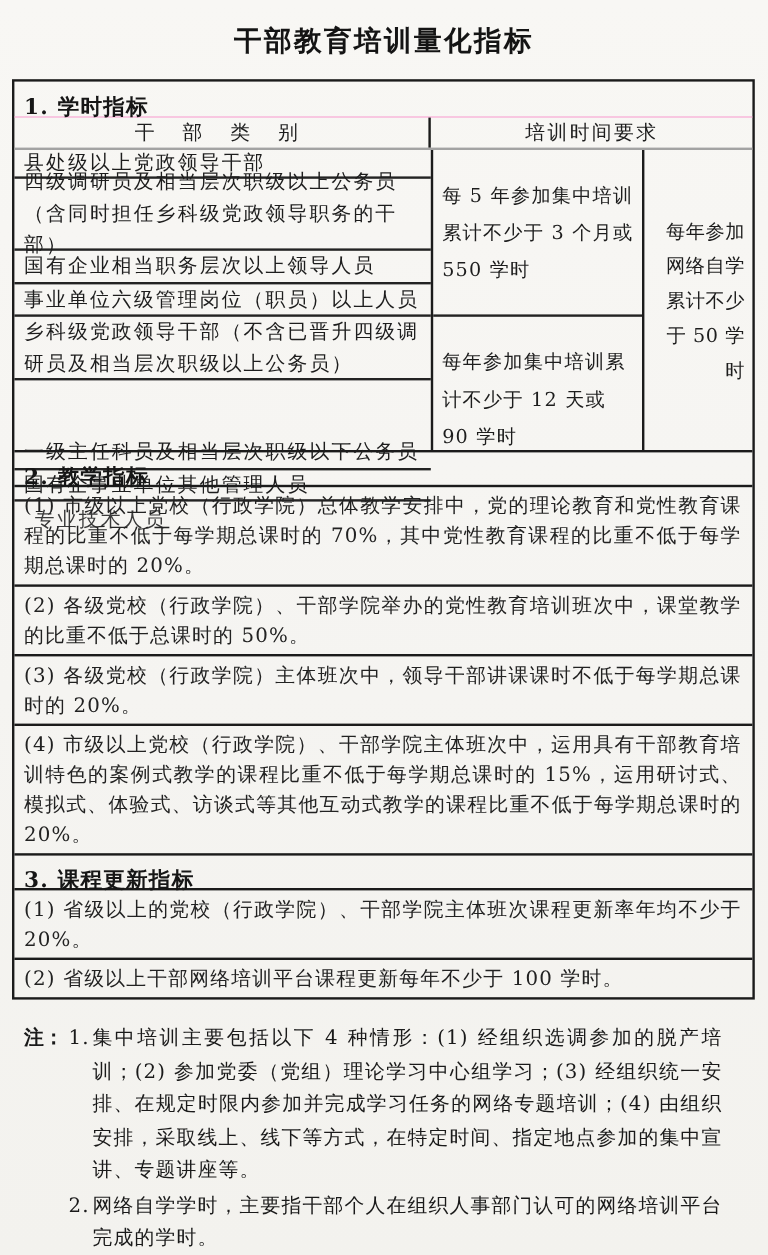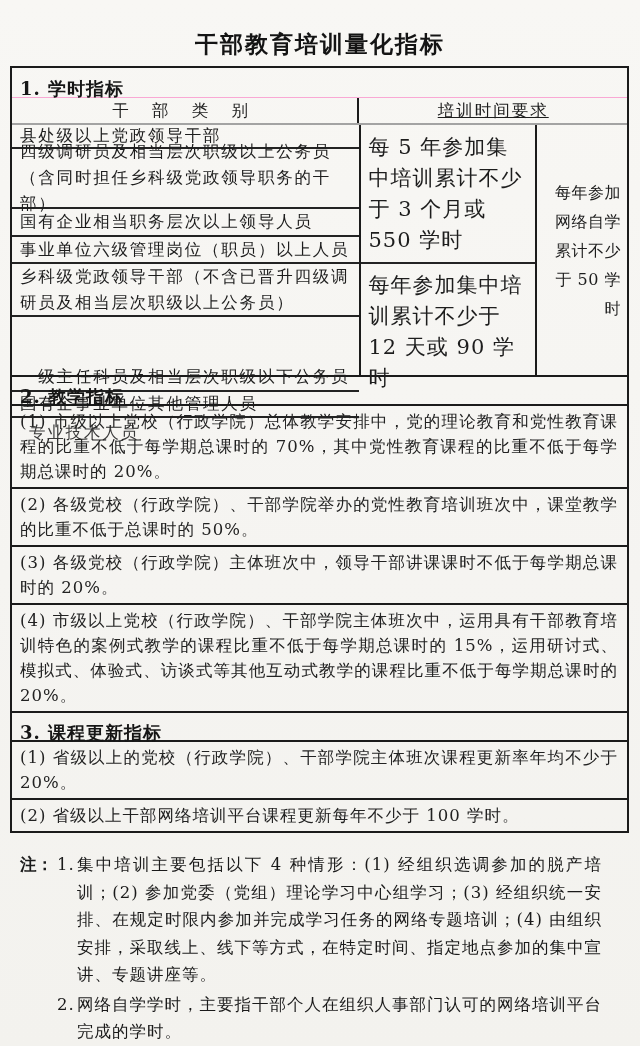--- a/index.html
+++ b/index.html
@@ -13,21 +13,21 @@
     background: linear-gradient(180deg, #f8f7f4 0%, #f5f4f1 55%, #f3f2ee 100%);
     font-family: "DejaVu Serif", "Liberation Serif", serif;
     color: #1d1d1d;
     position: relative;
   }
   .doc-title {
     text-align: center;
     font-size: 23px;
     font-weight: bold;
     letter-spacing: 2px;
-    padding-top: 29px;
+    padding-top: 19px;
     margin-bottom: 9px;
     color: #141414;
   }
   .main-table {
     position: absolute;
     left: 10px;
     top: 66px;
     width: 619px;
     border: 2px solid #1b1b1b;
     box-sizing: border-box;
@@ -58,21 +58,20 @@
     box-sizing: border-box;
   }
   .hdr-c1 {
     width: 56.5%;
     letter-spacing: 9px;
     border-right: 2px solid #1b1b1b;
   }
   .hdr-c2 {
     width: 43.5%;
     letter-spacing: 2px;
-    text-decoration: underline;
   }
   .body-grid {
     display: flex;
     border-top: 2px solid #a3a3a3;
     height: 252px;
     box-sizing: border-box;
   }
   .col-left { width: 56.5%; box-sizing: border-box; }
   .col-mid  { width: 28.6%; border-left: 2px solid #1b1b1b; box-sizing: border-box; }
   .col-right{ width: 14.9%; border-left: 2px solid #1b1b1b; box-sizing: border-box; }
@@ -93,21 +92,21 @@
   .r4 { height: 27px; }
   .r5 { height: 53px; }
   .r6 { height: 28px; margin-top: 47px; }
   .r7 { height: 26px; }
   .r8 { height: 29px; color: #3a3a3a; }
   .mid-cell {
     box-sizing: border-box;
     display: flex;
     align-items: center;
     padding: 0 7px;
-    font-size: 21px;
+    font-size: 16px;
     letter-spacing: 1px;
     line-height: 31px;
   }
   .mid-a { height: 139px; border-bottom: 2px solid #232323; }
   .mid-b { height: 136px; }
   .right-cell {
     height: 100%;
     box-sizing: border-box;
     display: flex;
     align-items: center;

